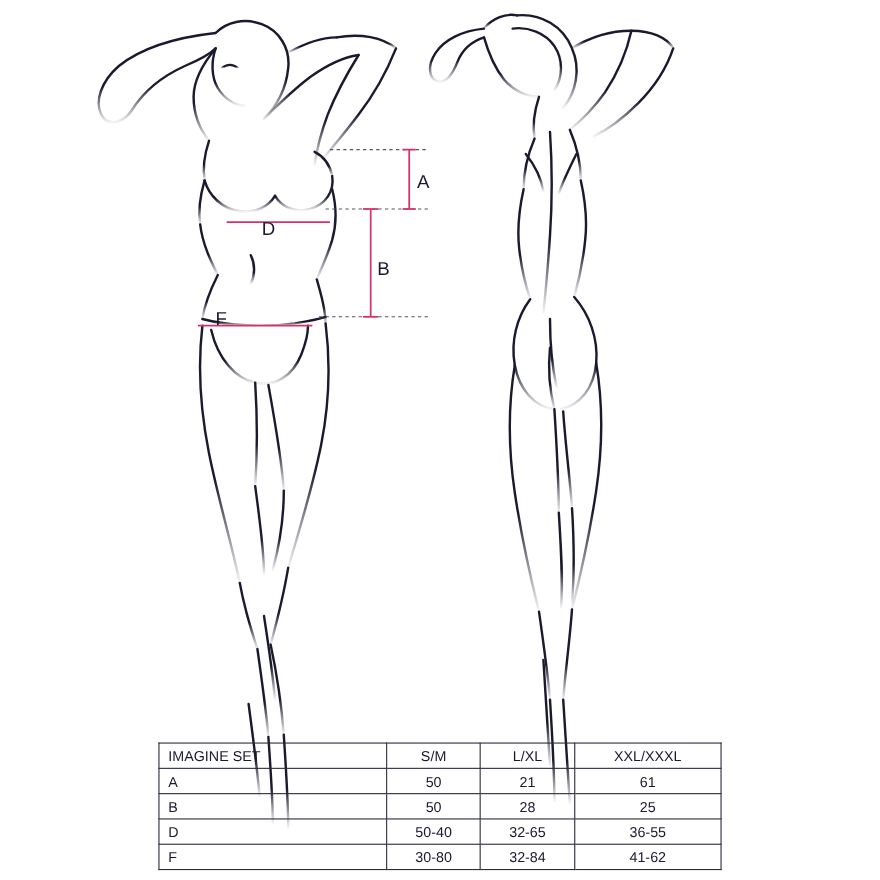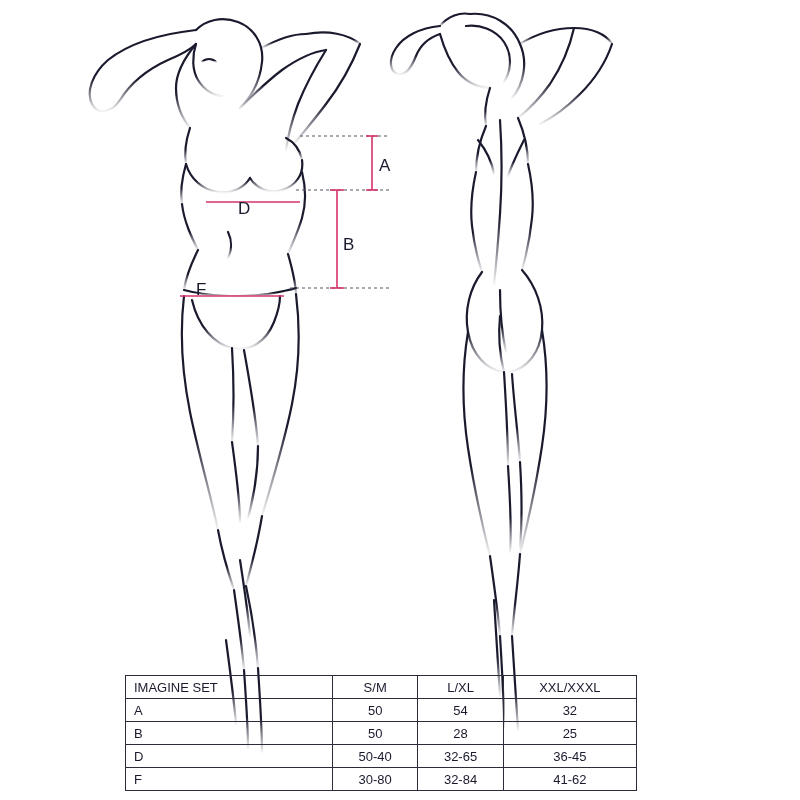--- a/index.html
+++ b/index.html
@@ -24,21 +24,21 @@
   }
   .measure-label {
     position: absolute;
     font-family: "Liberation Sans", sans-serif;
     font-size: 17px;
     color: #1a1a2e;
     font-weight: 400;
   }
   #size-table {
     position: absolute;
-    left: 125px;
+    left: 144px;
     top: 675px;
     width: 512px;
     border-collapse: collapse;
     font-size: 13px;
     background: rgba(255,255,255,0.0);
   }
   #size-table td {
     border: 1px solid #2b2b3a;
     height: 22px;
     padding: 0 8px;
@@ -214,34 +214,34 @@
   <tbody>
     <tr>
       <td class="label-cell">IMAGINE SET</td>
       <td class="val-cell">S/M</td>
       <td class="val-cell">L/XL</td>
       <td class="val-cell">XXL/XXXL</td>
     </tr>
     <tr>
       <td class="label-cell">A</td>
       <td class="val-cell">50</td>
-      <td class="val-cell">54</td>
-      <td class="val-cell">32</td>
+      <td class="val-cell">21</td>
+      <td class="val-cell">61</td>
     </tr>
     <tr>
       <td class="label-cell">B</td>
       <td class="val-cell">50</td>
       <td class="val-cell">28</td>
       <td class="val-cell">25</td>
     </tr>
     <tr>
       <td class="label-cell">D</td>
       <td class="val-cell">50-40</td>
       <td class="val-cell">32-65</td>
-      <td class="val-cell">36-45</td>
+      <td class="val-cell">36-55</td>
     </tr>
     <tr>
       <td class="label-cell">F</td>
       <td class="val-cell">30-80</td>
       <td class="val-cell">32-84</td>
       <td class="val-cell">41-62</td>
     </tr>
   </tbody>
 </table>
 

